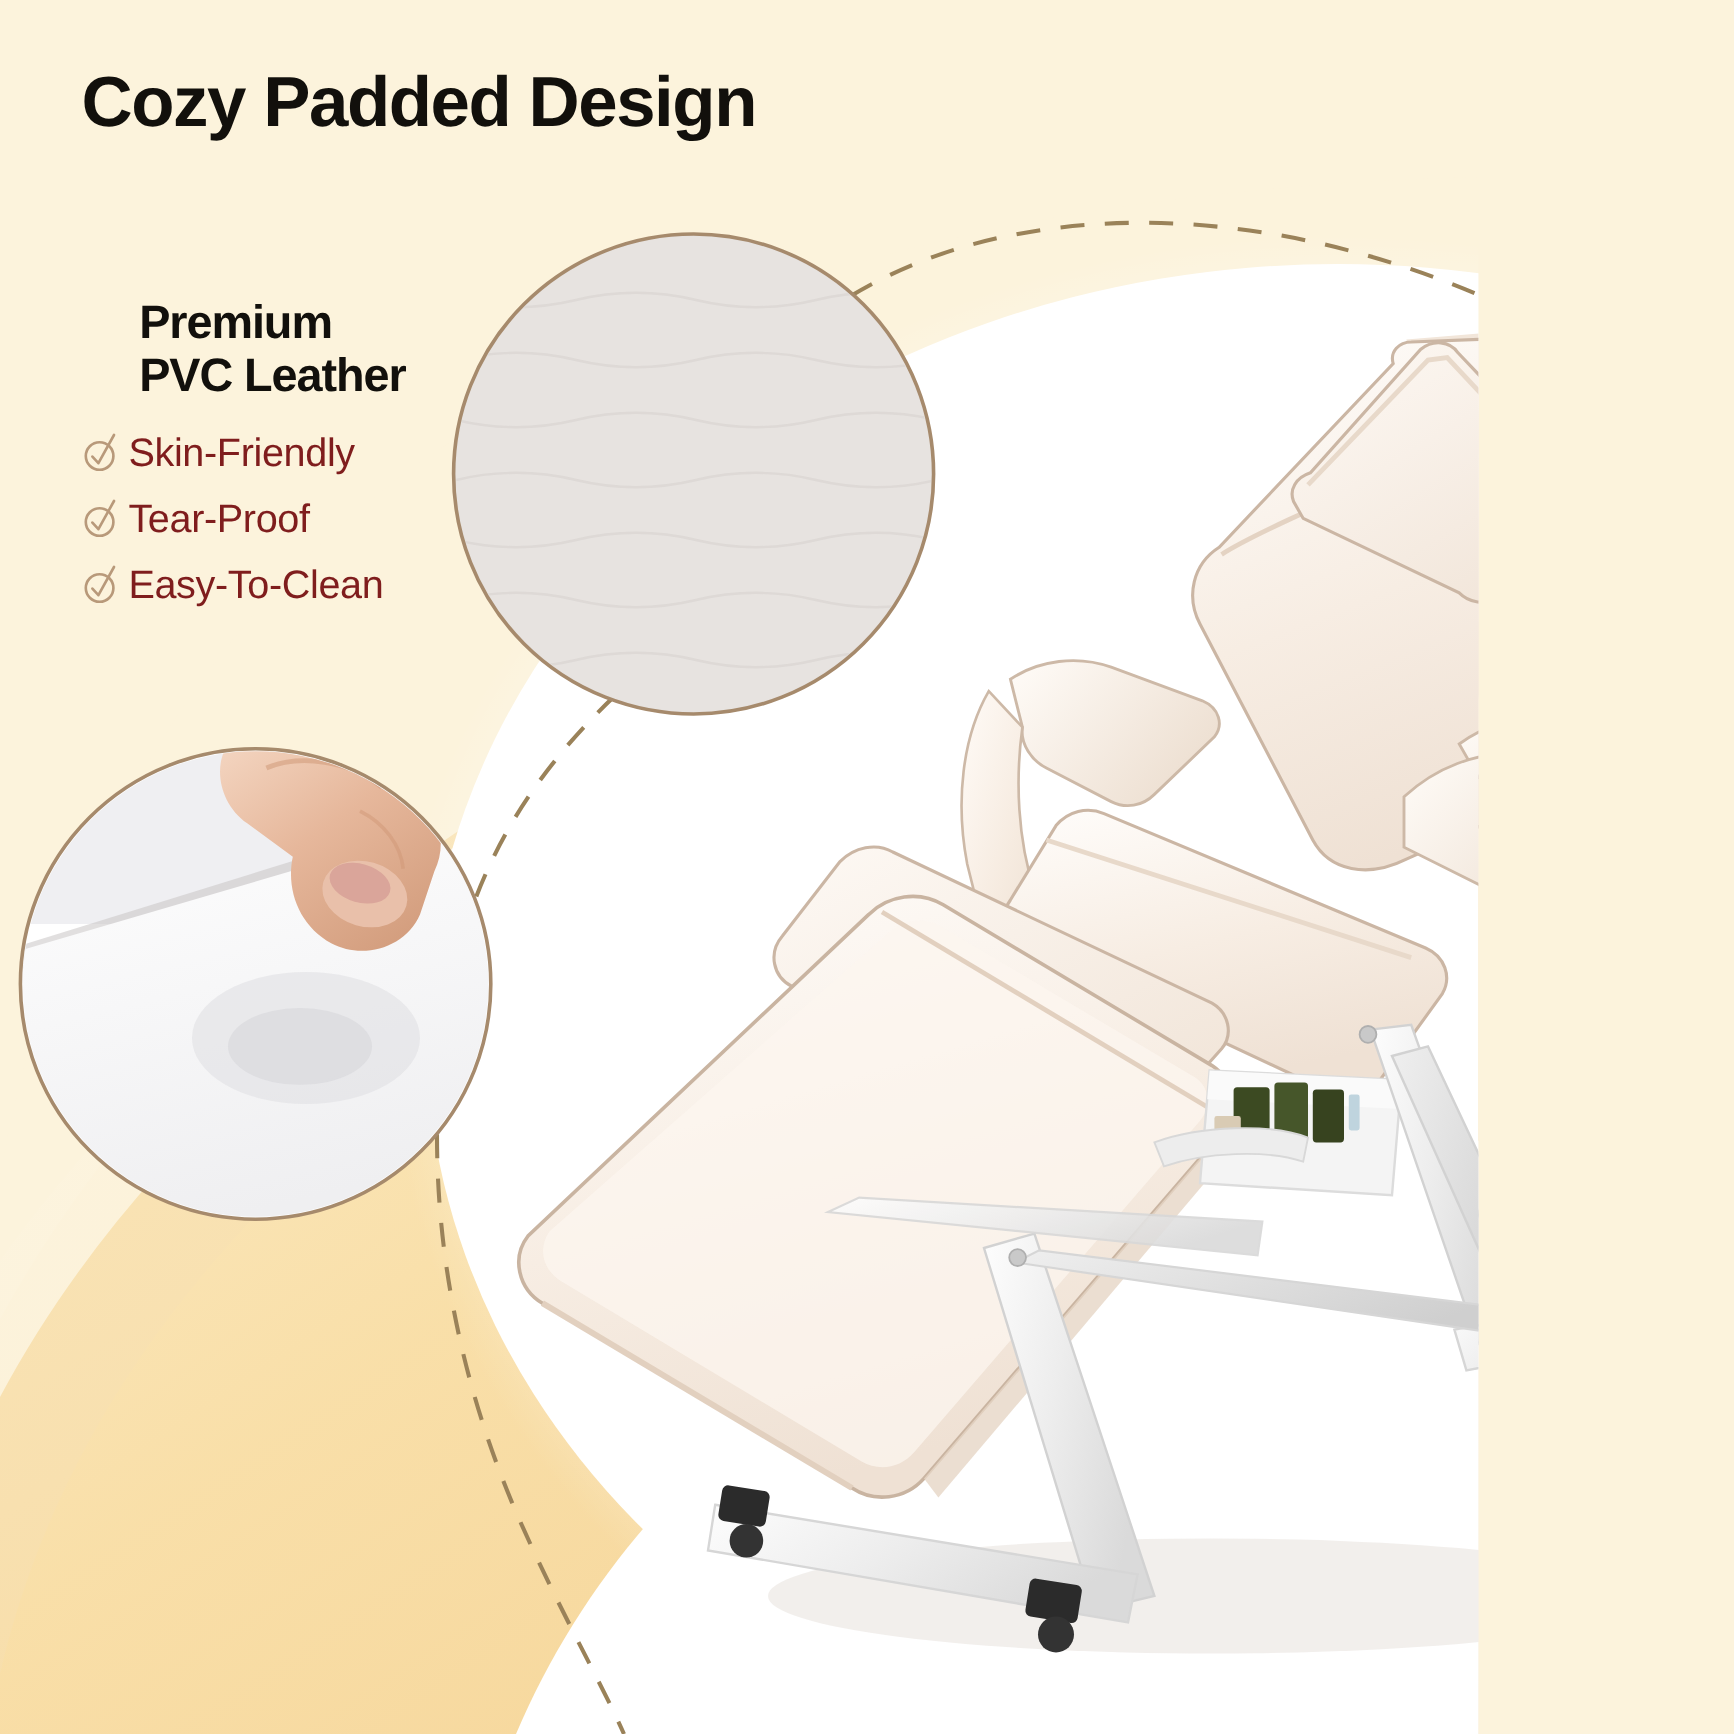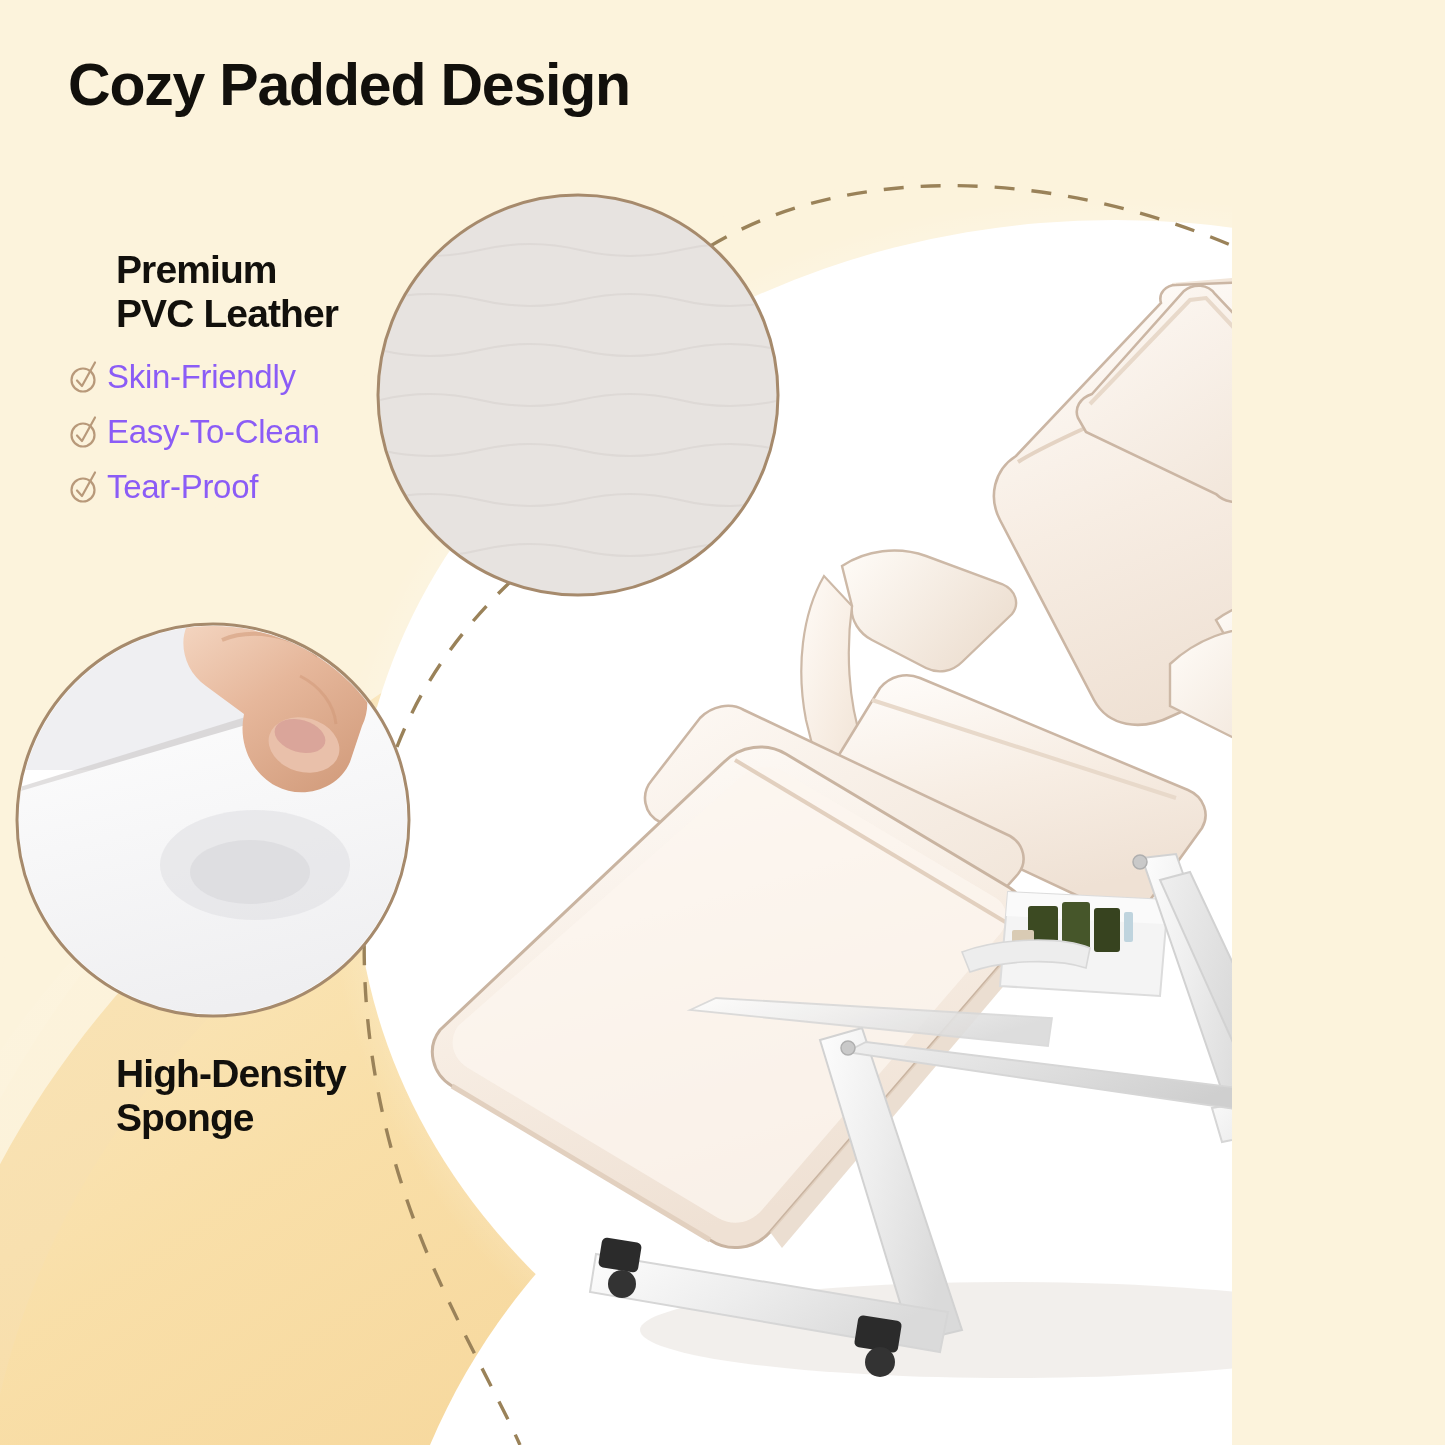--- a/index.html
+++ b/index.html
@@ -60,21 +60,21 @@
     align-items:center;
     gap:7px;
     margin-bottom:9px;
     height:46px;
   }
 
   .check-icon { width:32px; height:36px; flex:none; display:block; }
 
   .feature-label {
     font-size:33px;
-    color:#8b5cf6;
+    color:#7f1d1d;
     letter-spacing:-0.3px;
     line-height:1;
     white-space:nowrap;
   }
 </style>
 </head>
 <body>
 
 <div id="stage">
 
@@ -401,32 +401,30 @@
             <path d="M9 22.5 L14 28 L27 4.5" fill="none" stroke="#B8997A" stroke-width="2.2" stroke-linecap="round" stroke-linejoin="round"></path>
           </svg>
           <span class="feature-label">Skin-Friendly</span>
         </li>
 
         <li class="feature-item">
           <svg class="check-icon" viewBox="0 0 32 36">
             <circle cx="15" cy="22" r="11.5" fill="none" stroke="#B8997A" stroke-width="2.2"></circle>
             <path d="M9 22.5 L14 28 L27 4.5" fill="none" stroke="#B8997A" stroke-width="2.2" stroke-linecap="round" stroke-linejoin="round"></path>
           </svg>
-          <span class="feature-label">Easy-To-Clean</span>
+          <span class="feature-label">Tear-Proof</span>
         </li>
 
         <li class="feature-item">
           <svg class="check-icon" viewBox="0 0 32 36">
             <circle cx="15" cy="22" r="11.5" fill="none" stroke="#B8997A" stroke-width="2.2"></circle>
             <path d="M9 22.5 L14 28 L27 4.5" fill="none" stroke="#B8997A" stroke-width="2.2" stroke-linecap="round" stroke-linejoin="round"></path>
           </svg>
-          <span class="feature-label">Tear-Proof</span>
+          <span class="feature-label">Easy-To-Clean</span>
         </li>
       </ul>
     </section>
 
     <section class="feature-block" id="feature-sponge">
-      <h2 class="feature-heading">High-Density
-Sponge</h2>
     </section>
 
   </div>
 </div>
 
 </body></html>

